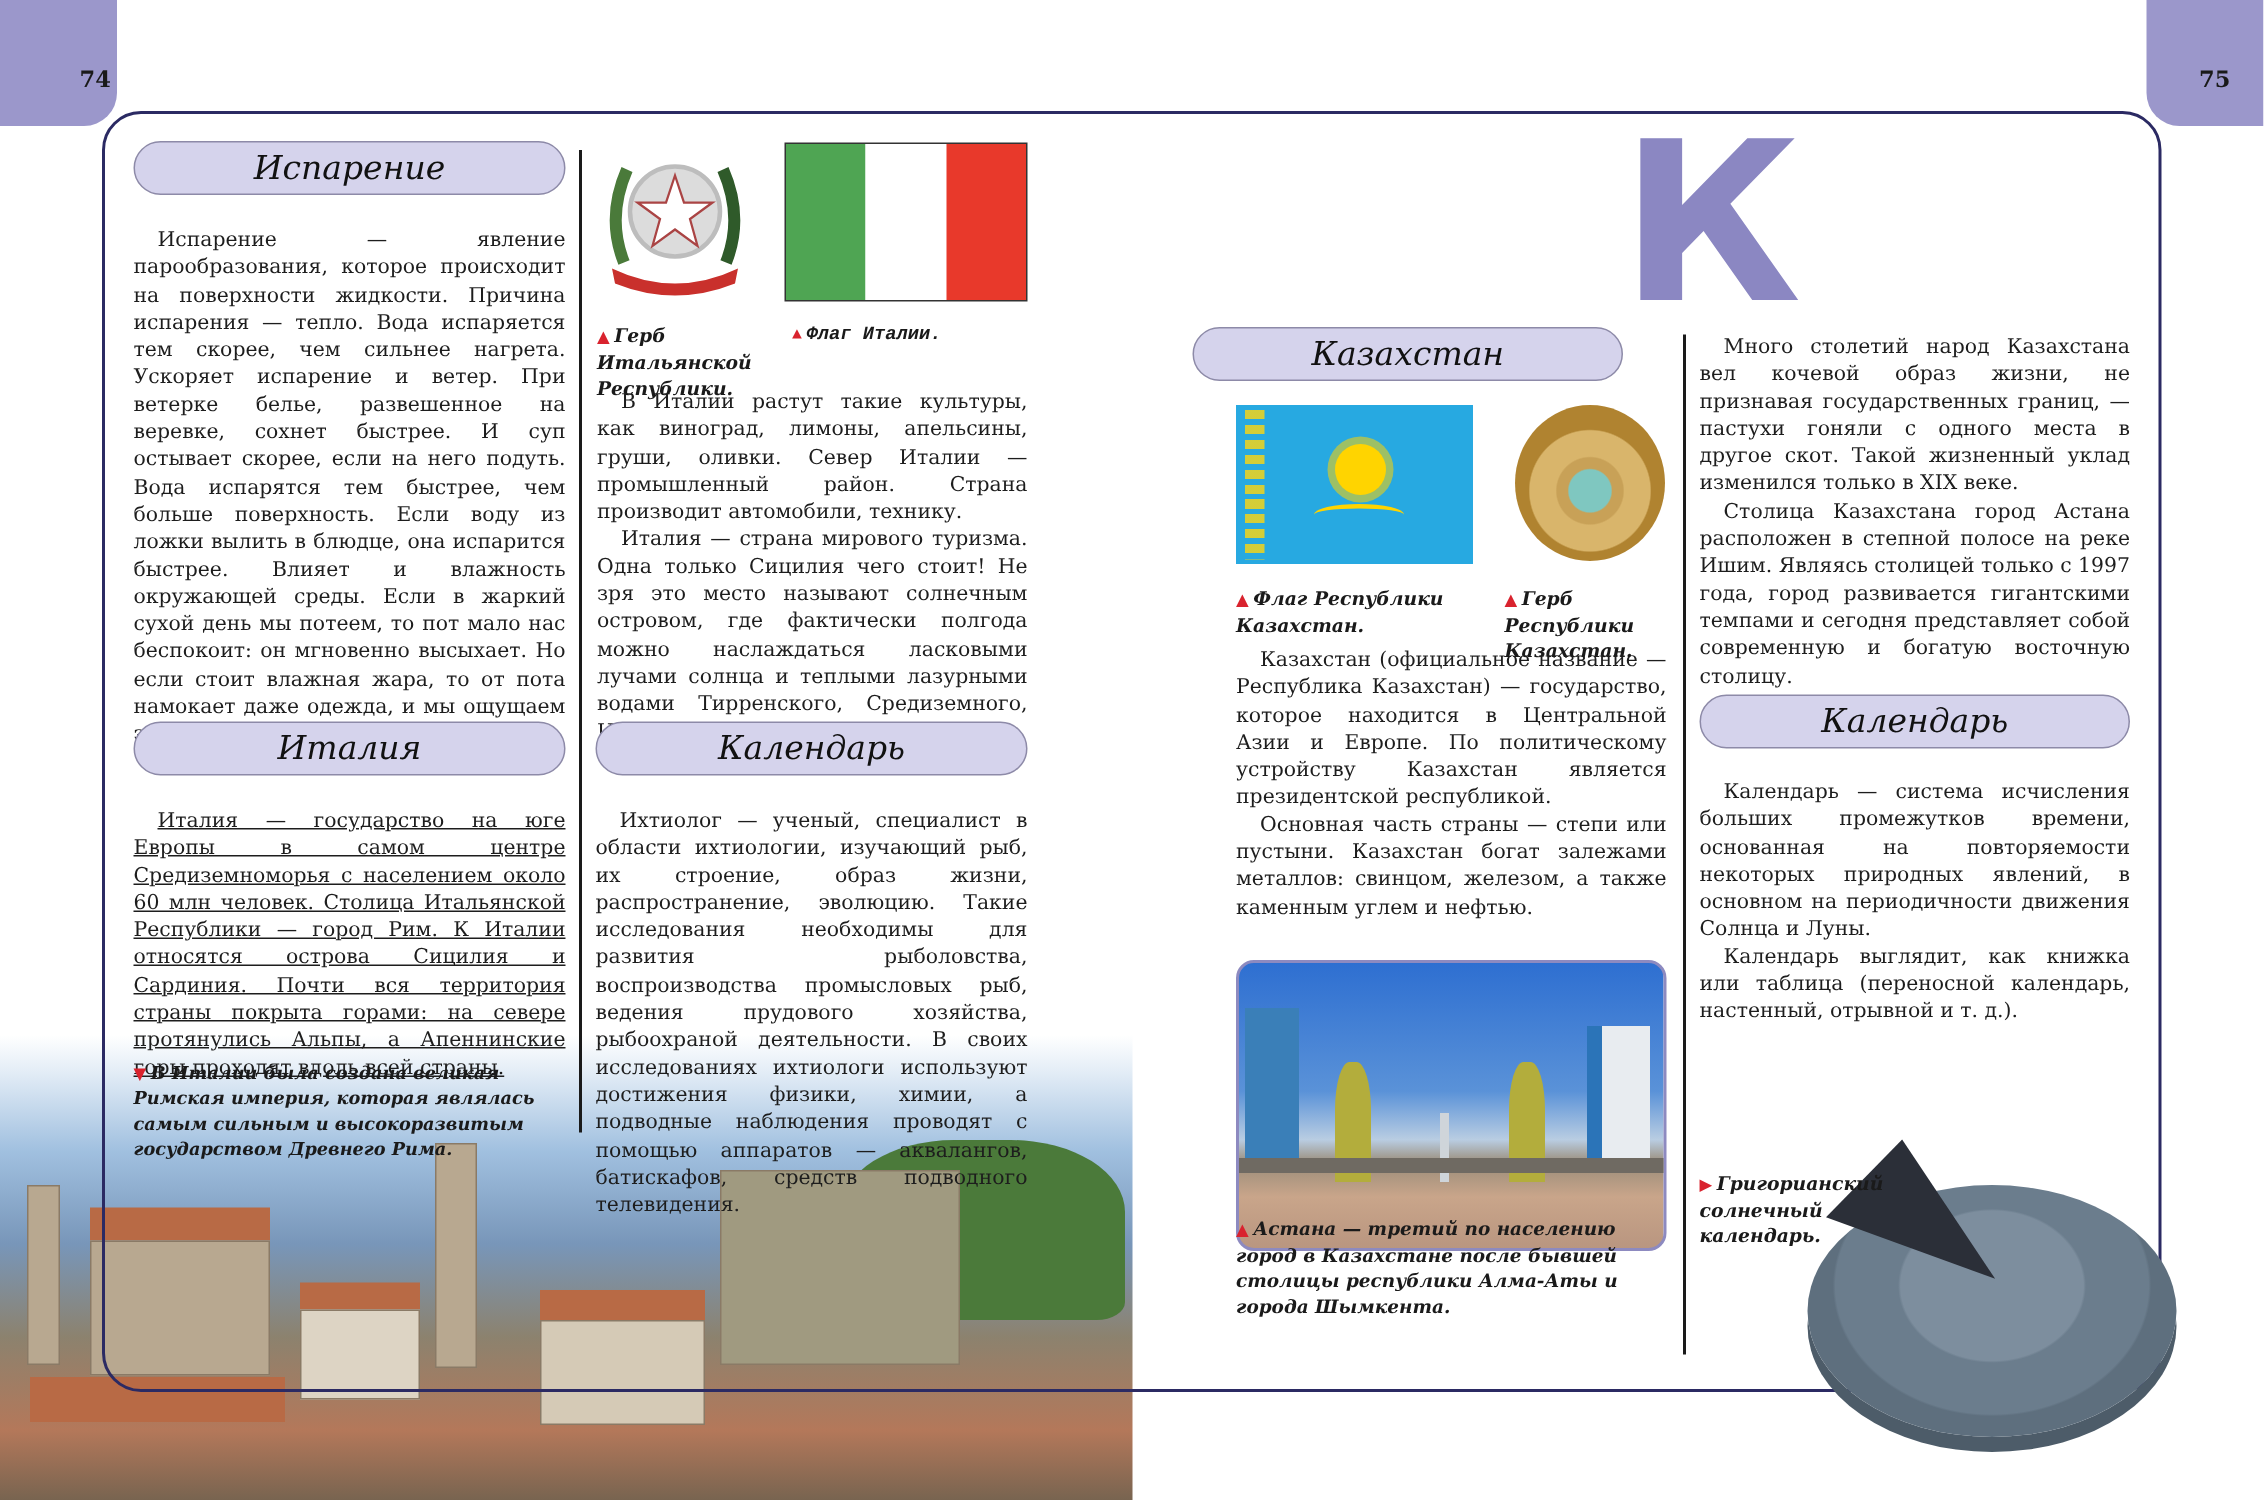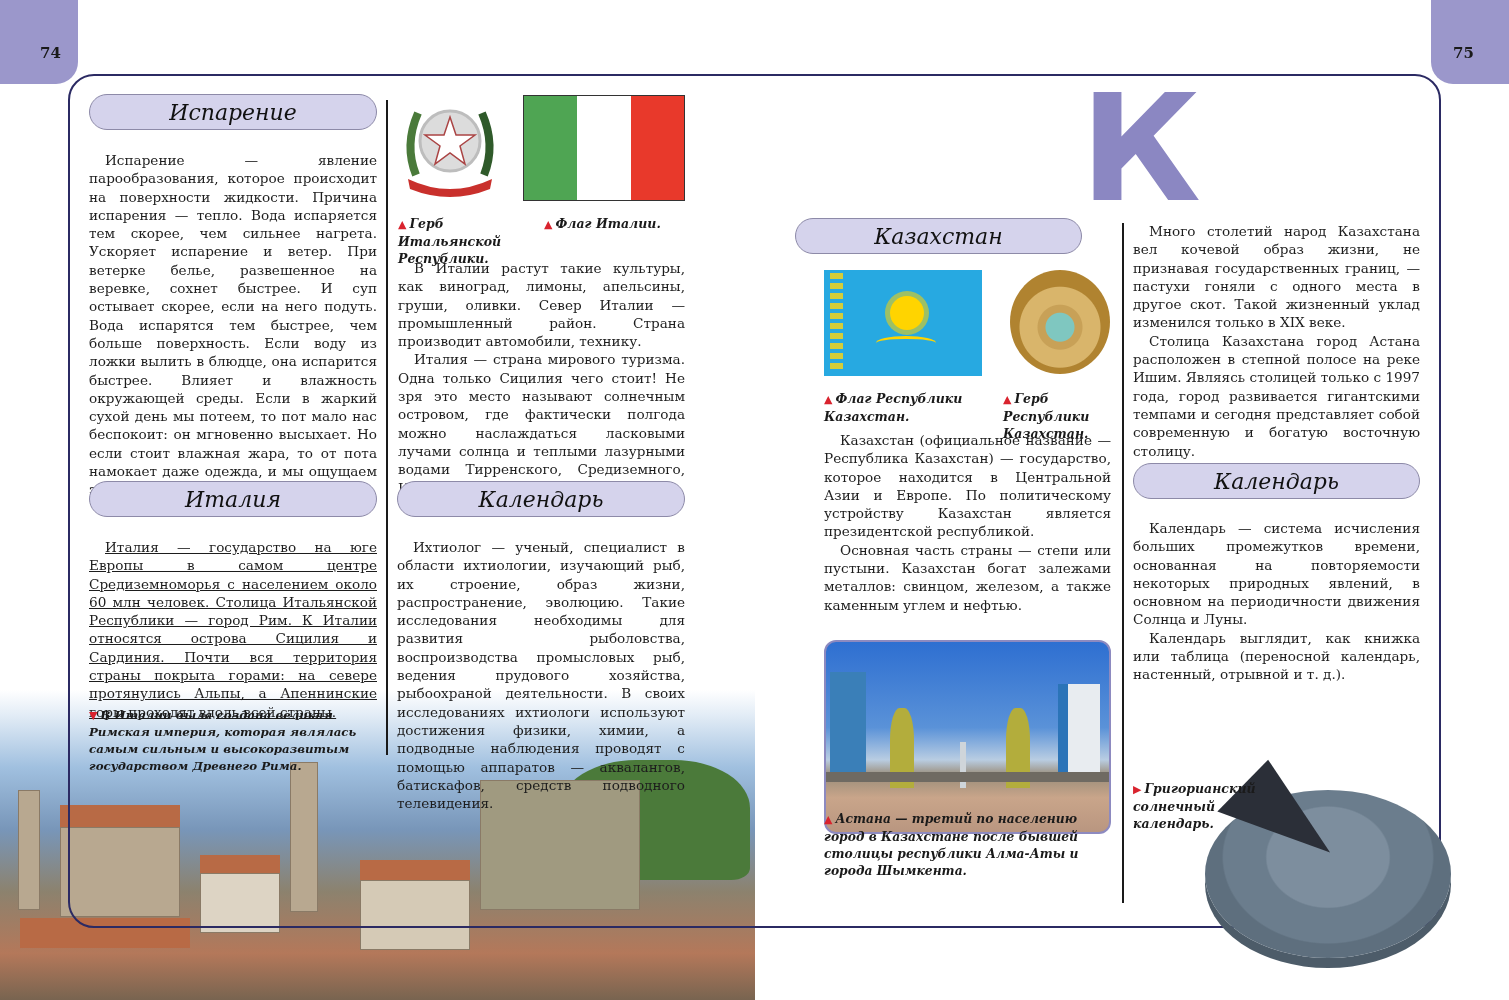--- a/index.html
+++ b/index.html
@@ -2,21 +2,21 @@
 <html><head>
 <meta charset="utf-8">
 <style>
   * { box-sizing: border-box; margin: 0; padding: 0; }
   html, body { width: 1509px; height: 1000px; background: #ffffff; overflow: hidden; }
   body { position: relative; font-family: "DejaVu Serif", "Liberation Serif", serif; color: #1a1a1a; }
 
   .page-tab { position: absolute; top: 0; width: 78px; height: 84px; background: #9b97cb; }
   .page-tab.left { left: 0; border-bottom-right-radius: 22px; }
   .page-tab.right { right: 0; border-bottom-left-radius: 22px; }
-  .page-num { position: absolute; top: 44px; font-weight: bold; font-size: 15px; color: #1a1a1a; font-family: "DejaVu Serif", serif; }
+  .page-num { position: absolute; top: 44px; font-weight: bold; font-size: 15px; color: #1a1a1a; font-family: "DejaVu Serif", serif; margin-left: 13px; }
   .page-tab.left .page-num { left: 40px; }
   .page-tab.right .page-num { left: 22px; }
 
   .frame { position: absolute; left: 68px; top: 74px; width: 1373px; height: 854px; border: 2px solid #2b2a63; border-radius: 26px; }
 
   .photo-italy { position: absolute; left: 0; top: 690px; width: 755px; height: 310px;
     background:
       linear-gradient(180deg, rgba(255,255,255,1) 0%, rgba(220,232,244,0.8) 8%, rgba(150,185,220,0.9) 25%, rgba(120,150,185,1) 45%, rgba(140,130,110,1) 65%, rgba(180,120,90,1) 85%, rgba(120,100,80,1) 100%);
   }
   .photo-italy .tower { position: absolute; background: #b8a890; border: 1px solid #8a7a66; }
@@ -105,21 +105,21 @@
   </svg>
 </div>
 <div class="italy-flag">
   <div style="background:#4fa553"></div>
   <div style="background:#ffffff"></div>
   <div style="background:#e8392b"></div>
 </div>
 <div class="caption" style="left:398px;top:215px;width:120px;">
   <span class="tri">▲</span><span>Герб Итальянской Республики.</span>
 </div>
-<div class="caption" style="left:544px;top:215px;width:150px;">
+<div class="caption" style="left:528px;top:215px;width:150px;font-family:Liberation Mono, monospace;">
   <span class="tri">▲</span><span>Флаг Италии.</span>
 </div>
 
 <div class="text-block" style="left:398px;top:259px;width:287px;">
   <p>В Италии растут такие культуры, как виноград, лимоны, апельсины, груши, оливки. Север Италии — промышленный район. Страна производит автомобили, технику.</p>
   <p>Италия — страна мирового туризма. Одна только Сицилия чего стоит! Не зря это место называют солнечным островом, где фактически полгода можно наслаждаться ласковыми лучами солнца и теплыми лазурными водами Тирренского, Средиземного, Ионического морей.</p>
 </div>
 
 <div class="heading-pill" style="left:89px;top:481px;width:288px;">Италия</div>
 <div class="text-block" style="left:89px;top:538px;width:288px;text-decoration:underline;">

